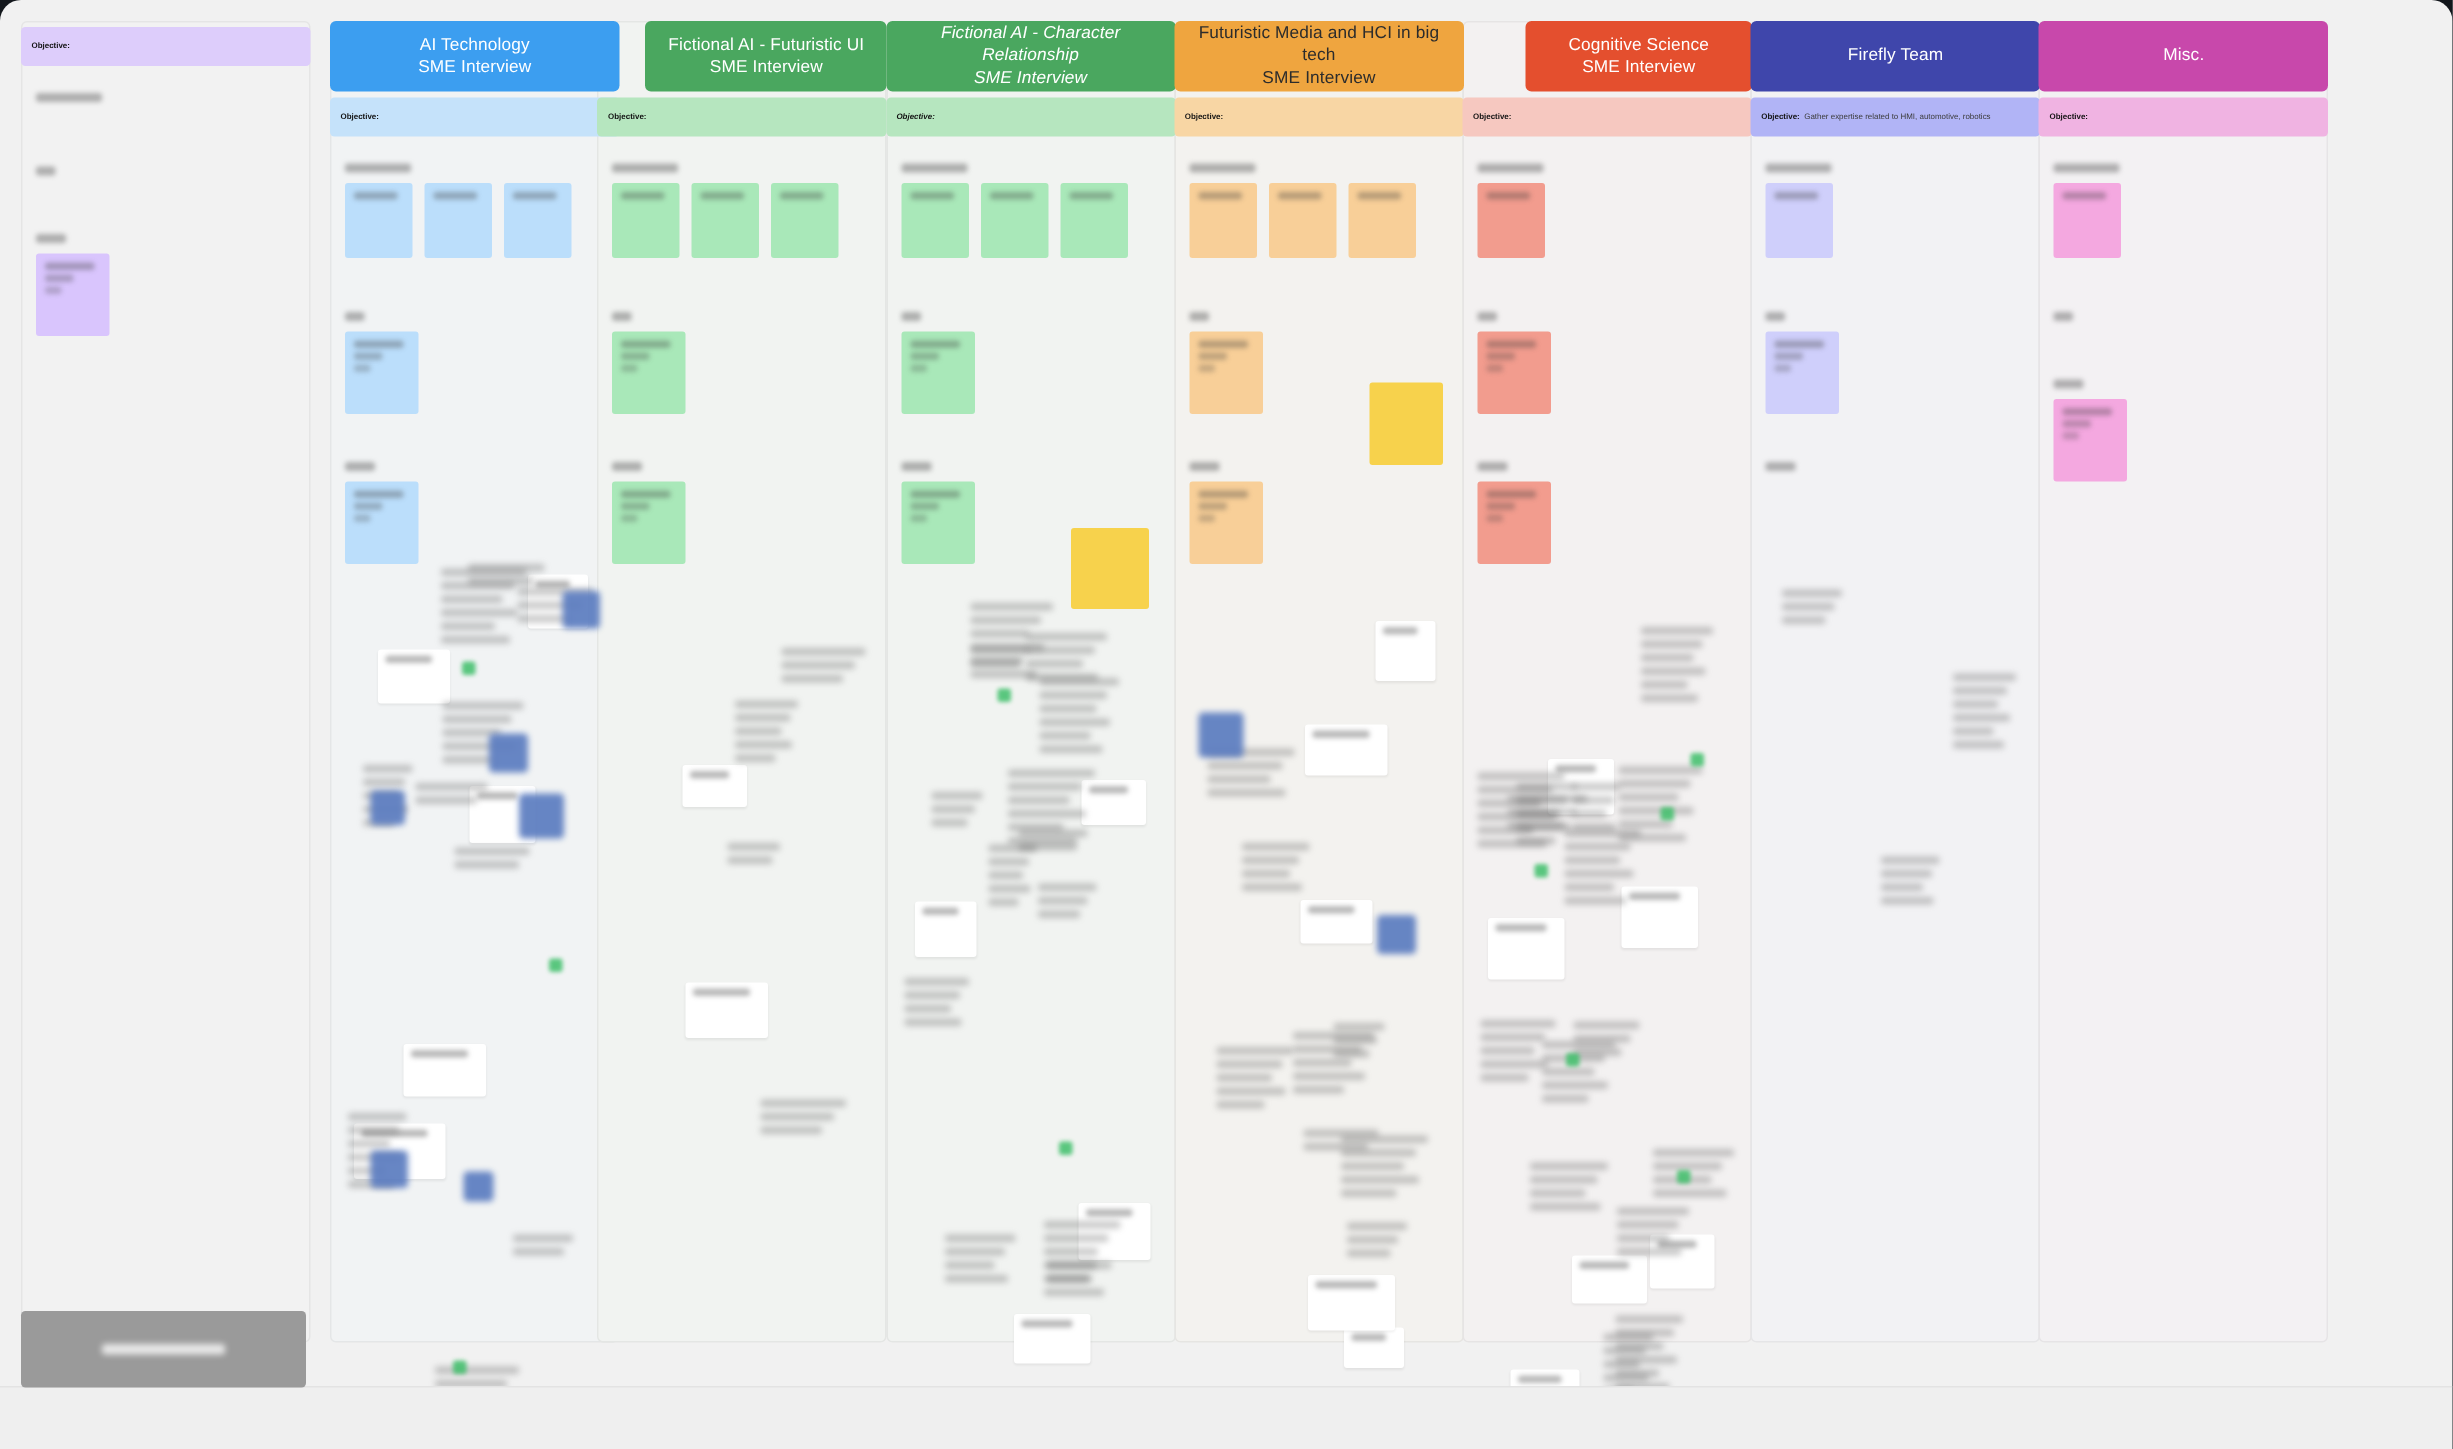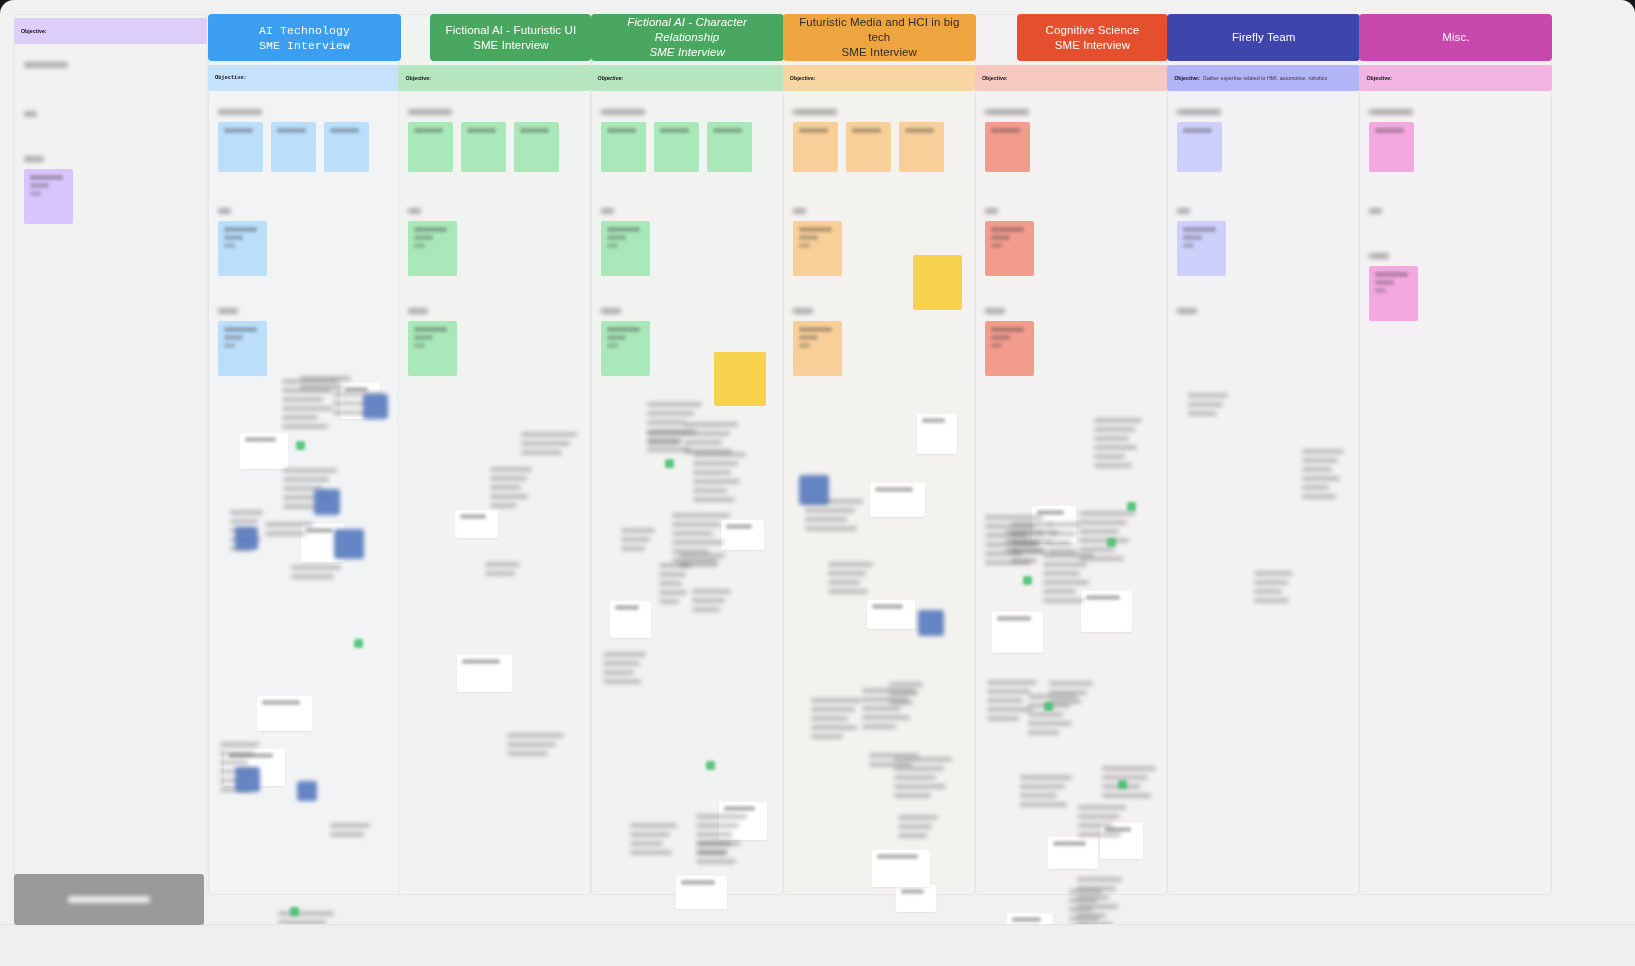--- a/index.html
+++ b/index.html
@@ -212,21 +212,21 @@
           <div class="row">
             <div class="note" style="background: rgb(217, 197, 253); width: 49px; height: 55px;">
               <span class="tl"></span>
               <span class="tl2"></span>
               <span class="tl3"></span>
             </div>
           </div>
           <div style="height: 22px;"></div>
         </div>
       </div>
-      <div class="col" style="left: 208px; font-family: Liberation Mono, monospace;">
+      <div class="col" style="left: 220px;">
         <div class="col-body" style="background: rgb(241, 243, 244);"></div>
         <div class="col-header" style="background: rgb(60, 158, 240); color: rgb(255, 255, 255);">
           <div>
             <div>AI Technology</div>
             <div>SME Interview</div>
           </div>
         </div>
         <div class="col-objective" style="background: rgb(197, 226, 250);">
           <b>Objective:</b>
           <span class="obj-text"></span>

